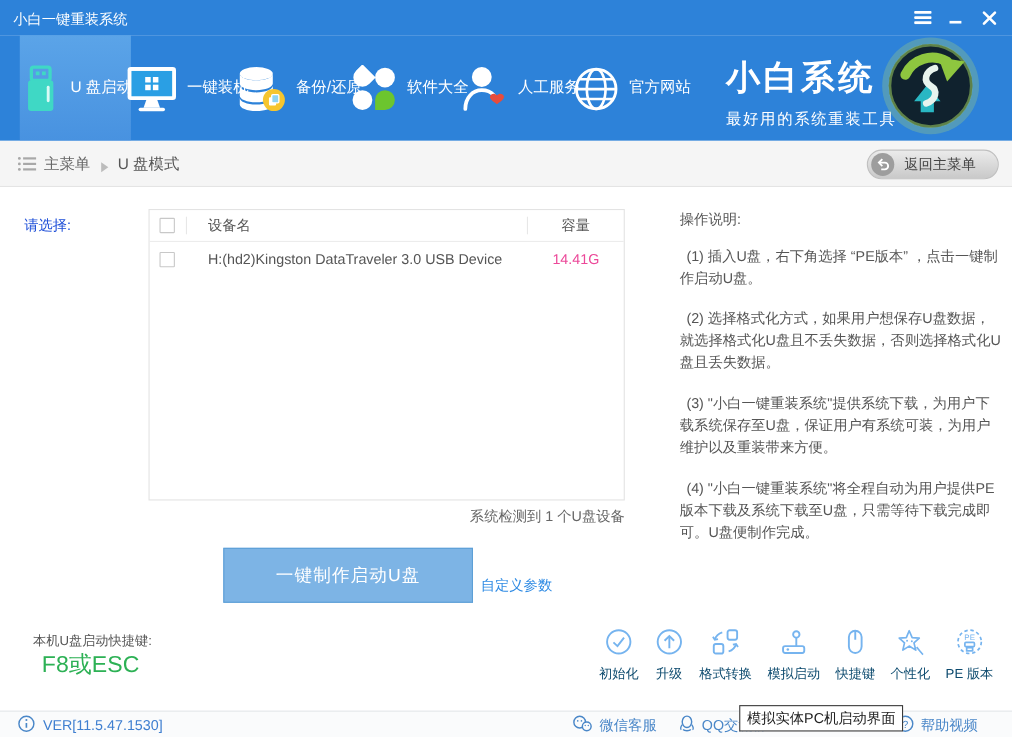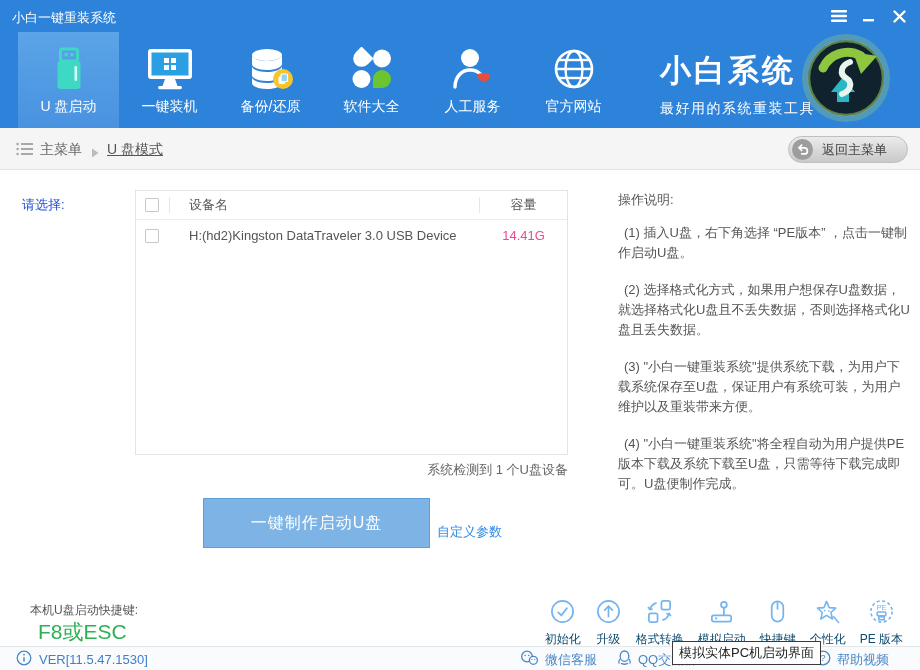--- a/index.html
+++ b/index.html
@@ -8,35 +8,35 @@
   .window { position:relative; width:920px; height:670px; background:#fff; overflow:hidden; margin:0 auto; }
 
   
   .titlebar { position:absolute; top:0; left:0; right:0; height:32px; background:#2d82d9; }
   .win-title { position:absolute; left:12px; top:9px; font-size:13px; color:#fff; }
   .win-controls { position:absolute; right:6px; top:0; height:32px; display:flex; align-items:center; }
   .win-btn { width:30px; height:32px; display:flex; align-items:center; justify-content:center; cursor:pointer; }
 
   
   .navbar { position:absolute; top:32px; left:0; right:0; height:96px; background:#2d82d9; }
-  .nav-item { position:absolute; top:0; height:96px; width:101px; display:flex; flex-direction:column; align-items:center; justify-content:center; gap:7px; color:#fff; cursor:pointer; }
+  .nav-item { position:absolute; top:0; height:96px; width:101px; display:flex; flex-direction:row; align-items:center; justify-content:center; gap:7px; color:#fff; cursor:pointer; }
   .nav-item.active { background:linear-gradient(180deg,#5ba4e8,#4892e0); }
   .nav-icon { height:46px; display:flex; align-items:flex-end; justify-content:center; }
   .nav-label { font-size:14px; white-space:nowrap; }
   .brand { position:absolute; left:660px; top:18px; color:#fff; }
   .brand-title { font-size:31px; font-weight:bold; letter-spacing:3px; white-space:nowrap; }
   .brand-sub { font-size:14px; margin-top:8px; letter-spacing:1.5px; white-space:nowrap; }
   .logo { position:absolute; left:801px; top:0px; width:90px; height:92px; }
 
   
   .breadcrumb-bar { position:absolute; top:128px; left:0; right:0; height:42px; background:#f5f5f5; border-bottom:1px solid #e4e4e4; }
   .bc-icon { position:absolute; left:16px; top:14px; }
   .bc-root { position:absolute; left:40px; top:13px; font-size:14px; color:#666; cursor:pointer; }
   .bc-arrow { position:absolute; left:91px; top:16px; }
-  .bc-current { position:absolute; left:107px; top:13px; font-size:14px; color:#555;text-decoration:underline; }
+  .bc-current { position:absolute; left:107px; top:13px; font-size:14px; color:#555; }
   .back-btn { position:absolute; right:12px; top:8px; width:120px; height:27px; border-radius:14px;
               background:linear-gradient(180deg,#ebebeb,#c9c9c9); border:1px solid #bfbfbf;
               display:flex; align-items:center; font-size:13px; color:#444; cursor:pointer; font-family:inherit; }
   .back-circle { width:21px; height:21px; border-radius:50%; background:#9d9d9d; margin:0 9px 0 3px;
                  display:flex; align-items:center; justify-content:center; flex:0 0 auto; }
 
   
   .content { position:absolute; top:170px; left:0; right:0; height:413px; background:#fff; }
   .select-label { position:absolute; left:22px; top:26px; font-size:13px; color:#1d4ed8; }
   .device-table { position:absolute; left:135px; top:20px; width:433px; height:265px; border:1px solid #e3e3e3; font-size:13px; }
@@ -49,21 +49,21 @@
   .cell-cap { color:#ec4899; }
   .detect { position:absolute; left:135px; top:291px; width:433px; text-align:right; font-size:13px; color:#666; }
   .make-btn { position:absolute; left:203px; top:328px; width:227px; height:50px; background:#7db4e5;
               border:1px solid #5d9fd6; color:#fff; font-size:16px; letter-spacing:1px; cursor:pointer; font-family:inherit; }
   .custom-link { position:absolute; left:437px; top:353px; font-size:13px; color:#2f8be4; cursor:pointer; text-decoration:none; }
   .instructions { position:absolute; left:618px; top:20px; width:292px; font-size:13px; color:#555; line-height:20px; }
   .ins-title { margin-bottom:13px; }
   .instructions p { margin:0 0 17px; text-indent:6px; }
 
   
-  .footer { position:absolute; top:597px; left:0; right:0; height:63px; background:#fff;padding-left:24px; }
+  .footer { position:absolute; top:569px; left:0; right:0; height:63px; background:#fff;padding-left:24px; }
   .hk-label { position:absolute; left:30px; top:5px; font-size:12px; color:#555; }
   .hk-value { position:absolute; left:38px; top:21px; font-size:21px; color:#2db155; }
   .tools { position:absolute; right:10px; top:1px; display:flex; }
   .tool { display:flex; flex-direction:column; align-items:center; gap:2px; cursor:pointer; padding:0 7px; }
   .tool-label { font-size:12px; color:#0c4a6e; white-space:nowrap;text-align:right; }
 
   
   .statusbar { position:absolute; top:646px; left:0; right:0; height:24px; background:#fafbfc; border-top:1px solid #e3e7ea; font-size:13px; }
   .ver { position:absolute; left:16px; top:3px; display:flex; align-items:center; gap:7px; color:#3f7fd0; }
   .status-item { position:absolute; top:3px; display:flex; align-items:center; gap:6px; color:#4a87c8; cursor:pointer; }

